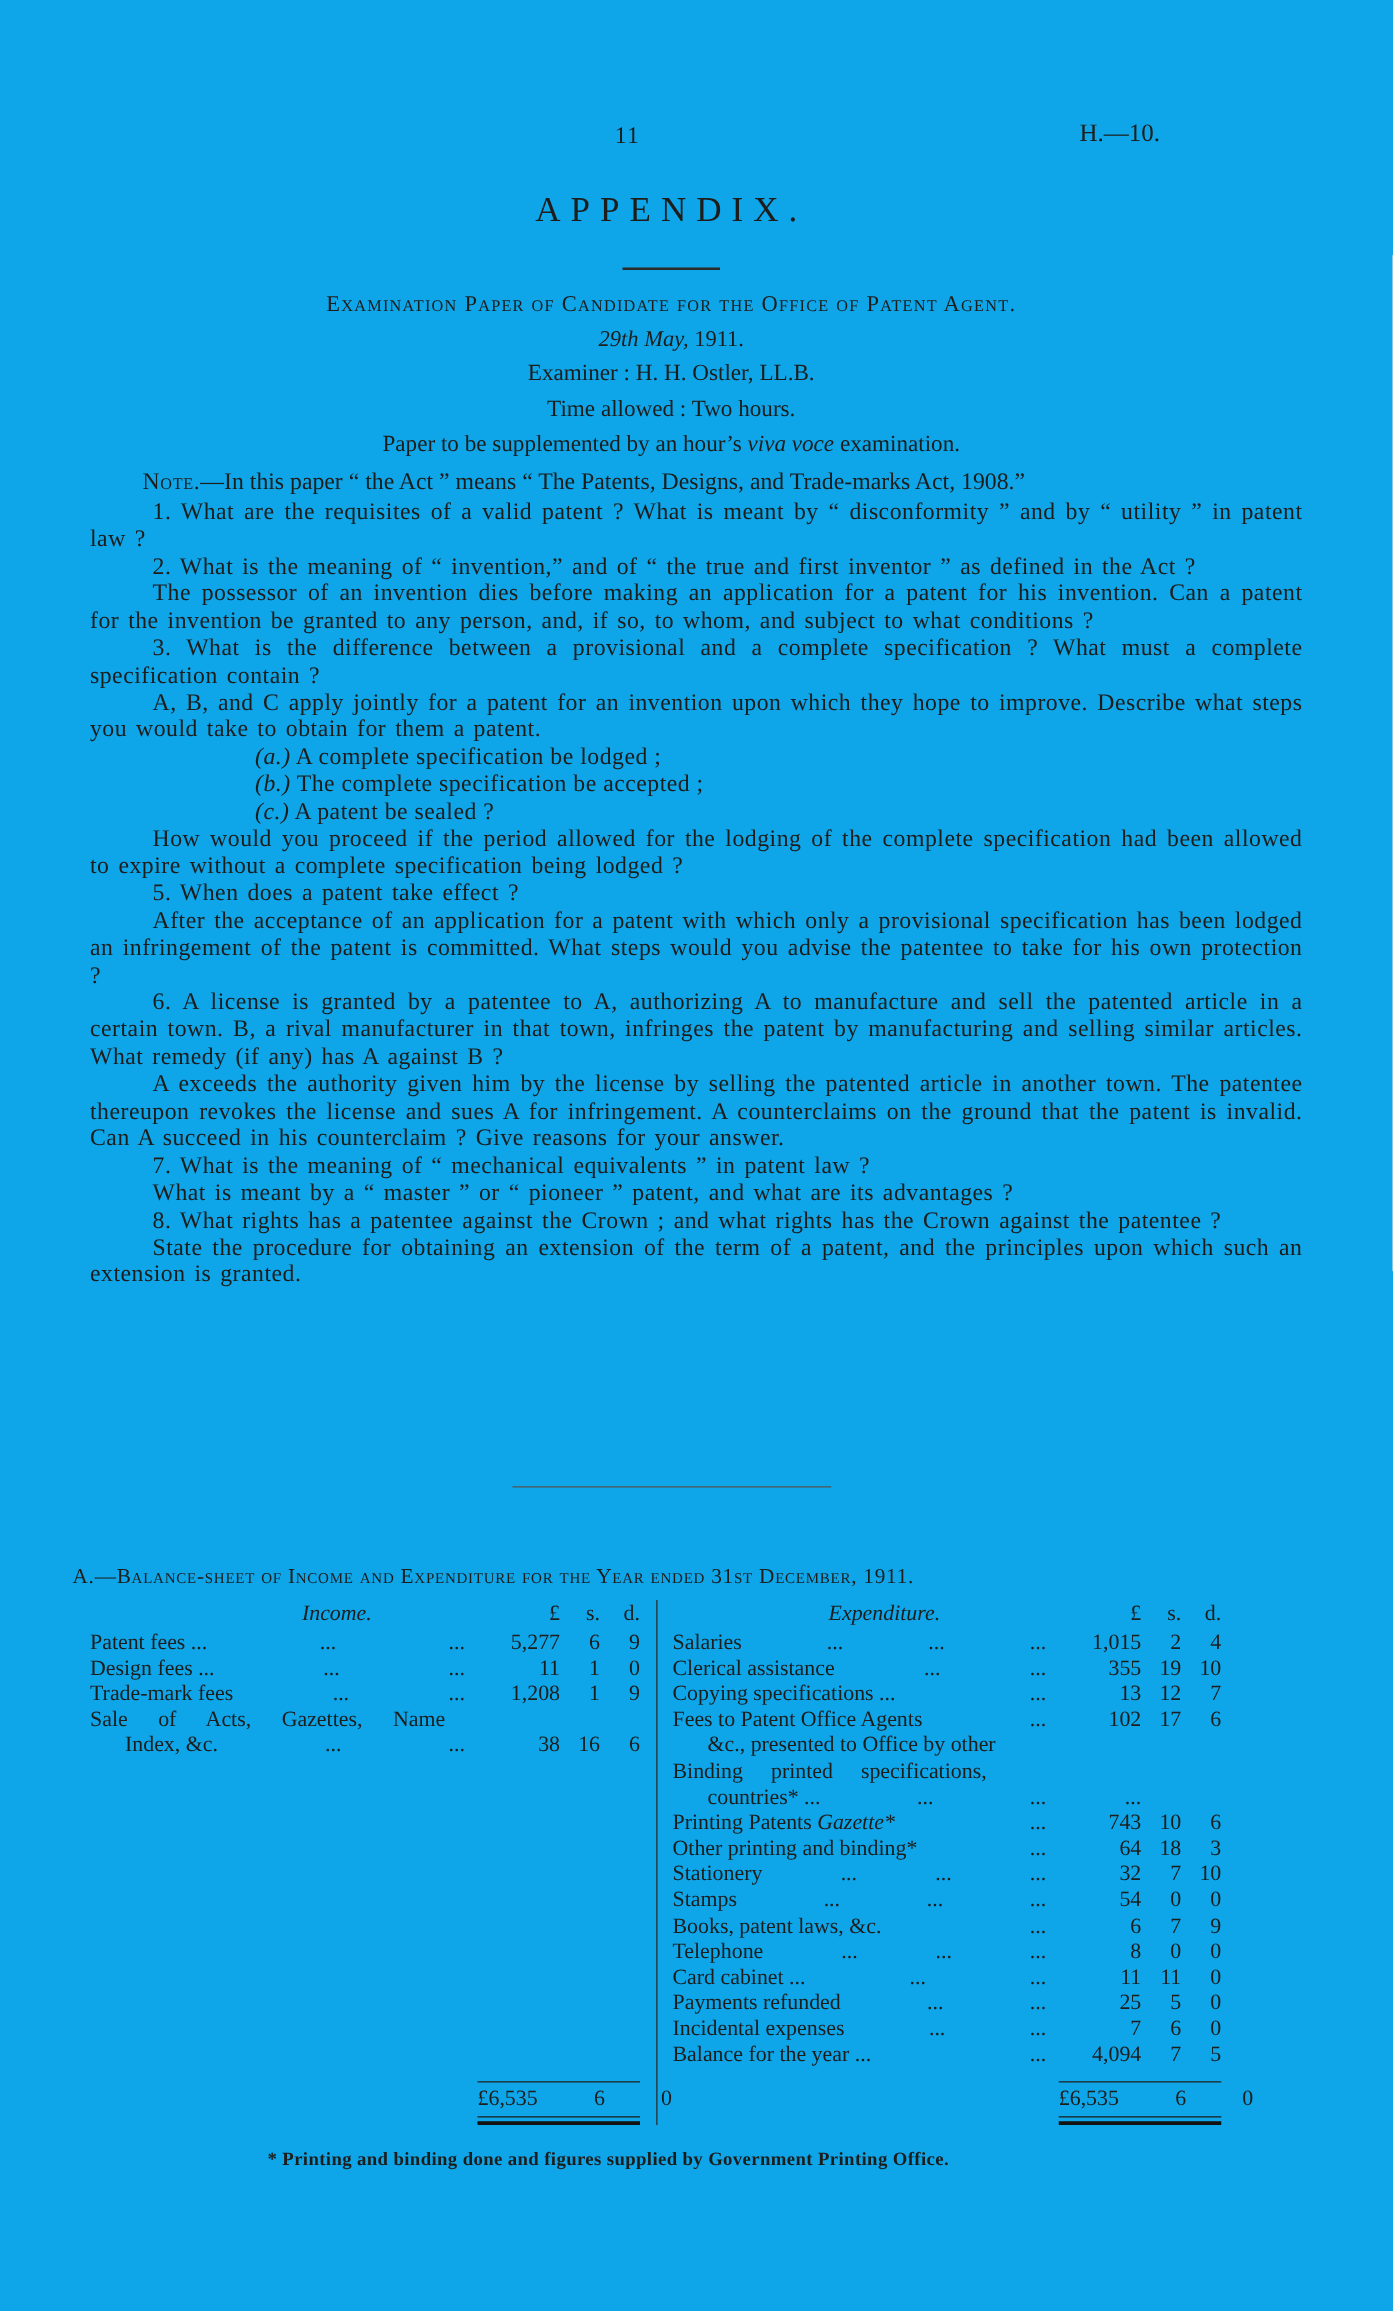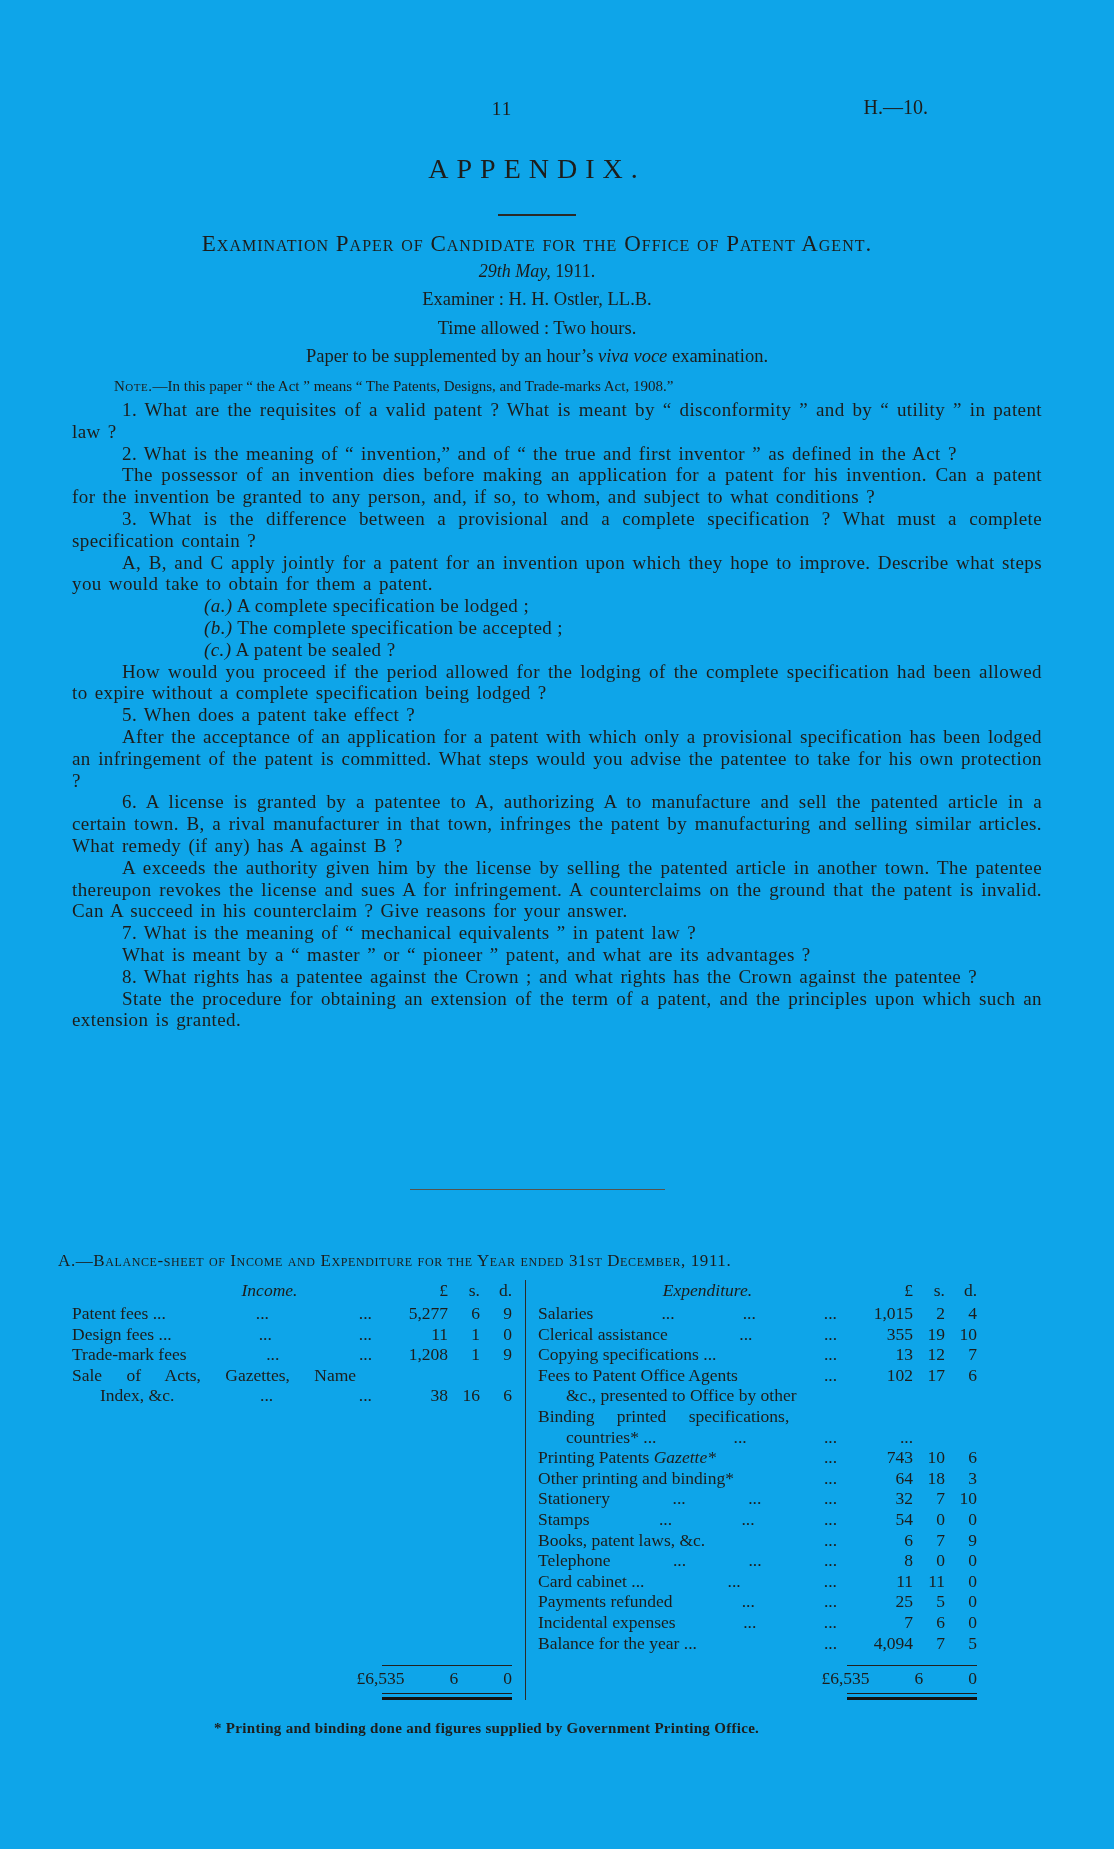--- a/index.html
+++ b/index.html
@@ -16,30 +16,30 @@
 
   
   .page-num-row{position:relative;padding-top:98px;height:24px;font-size:19px;}
   .page-num{position:absolute;left:50%;transform:translateX(-50%);margin-left:-55px;letter-spacing:1px;}
   .doc-ref{position:absolute;right:114px;top:96px;font-size:20px;}
 
   
   .head-center{text-align:center;position:relative;left:-20px;}
   .appendix-title{margin-top:30px;font-size:28px;letter-spacing:8px;line-height:34px;}
   .title-rule{width:78px;border:0;border-top:2px solid #2a2a27;margin:28px auto 0;}
-  .subtitle{margin-top:17px;font-size:23px;line-height:21px;font-variant:small-caps;letter-spacing:1px;}
+  .subtitle{margin-top:17px;font-size:18px;line-height:21px;font-variant:small-caps;letter-spacing:1px;}
   .date-line{margin-top:7px;font-size:18px;line-height:21px;}
   .examiner-line{margin-top:7px;font-size:18.5px;line-height:21px;}
   .time-line{margin-top:8px;font-size:18.5px;line-height:21px;}
   .viva-line{margin-top:7px;font-size:18.5px;line-height:21px;}
   .it{font-style:italic;font-family:Liberation Serif, serif;}
   .sc{font-variant:small-caps;letter-spacing:.5px;}
 
   
-  .note-line{margin:8px 0 0;font-size:15px;line-height:22px;text-indent:42px;}
+  .note-line{margin:8px 0 0;font-size:19px;line-height:22px;text-indent:42px;}
   .questions{height:790px;margin-top:2px;}
   .q{
     margin:0;font-size:19px;line-height:21.8px;
     text-align:justify;text-indent:50px;
     letter-spacing:.4px;word-spacing:2px;
   }
   .qlist{margin-left:132px;font-size:19px;line-height:21.8px;letter-spacing:.4px;}
   .qitem em{font-style:italic;}
 
   
@@ -61,21 +61,21 @@
   .cs{width:32px;text-align:right;}
   .cd{width:32px;text-align:right;}
   .bs-row{display:flex;line-height:20.6px;}
   .lbl{flex:1;display:flex;justify-content:space-between;padding-right:10px;min-width:0;}
   .indent{padding-left:28px;}
   .spread{word-spacing:20px;}
   .spread-sm{word-spacing:18px;}
   .tot{margin-top:auto;}
   .totbox{width:130px;margin-left:auto;}
   .trule{border-top:1.5px solid #22221f;}
-  .tnums{display:flex;justify-content:flex-end;padding:2px 0 3px;gap:45px;}
+  .tnums{display:flex;justify-content:flex-start;padding:2px 0 3px;gap:45px;}
   .tl{flex:1;text-align:right;}
   .ts{width:32px;text-align:right;}
   .td{width:32px;text-align:right;}
   .dblrule{height:3px;border-top:1px solid #1d1d1b;border-bottom:3px solid #121210;margin-top:1px;}
 
   .footnote{margin:20px 0 0 142px;font-size:15px;font-weight:bold;letter-spacing:.3px;}
 </style>
 </head>
 <body>
 

